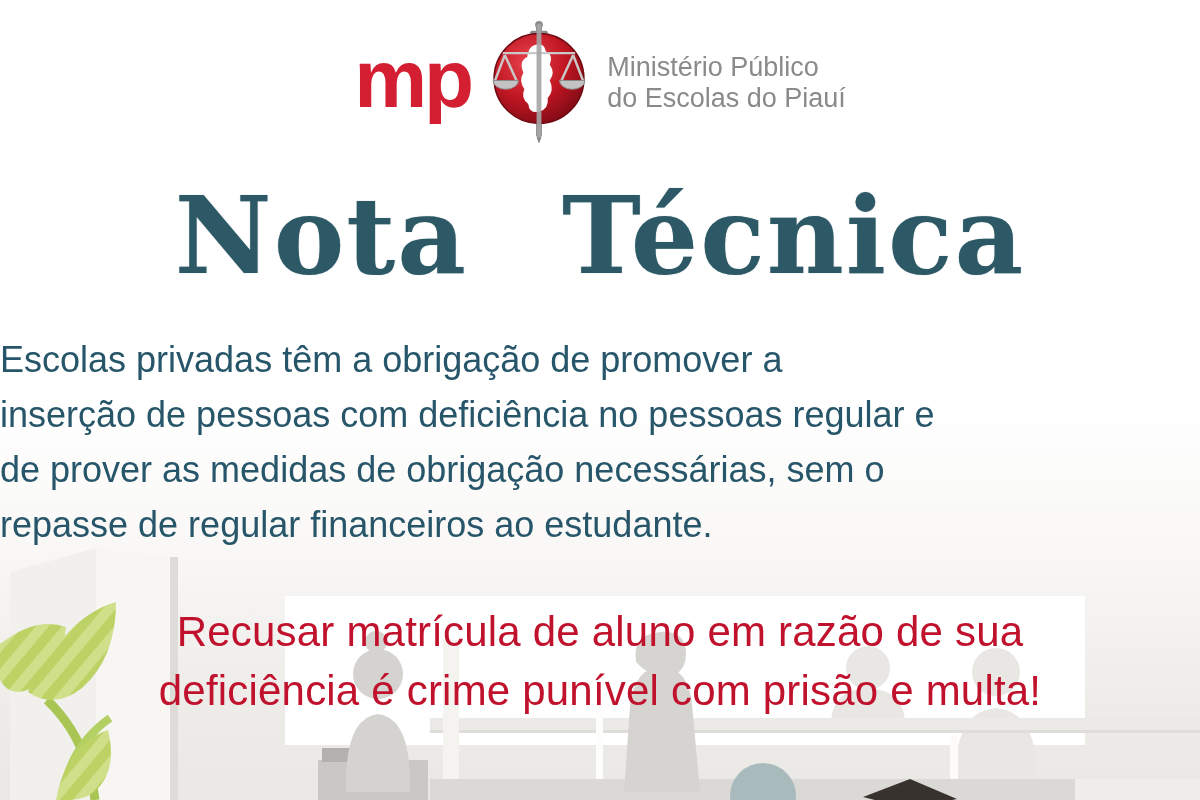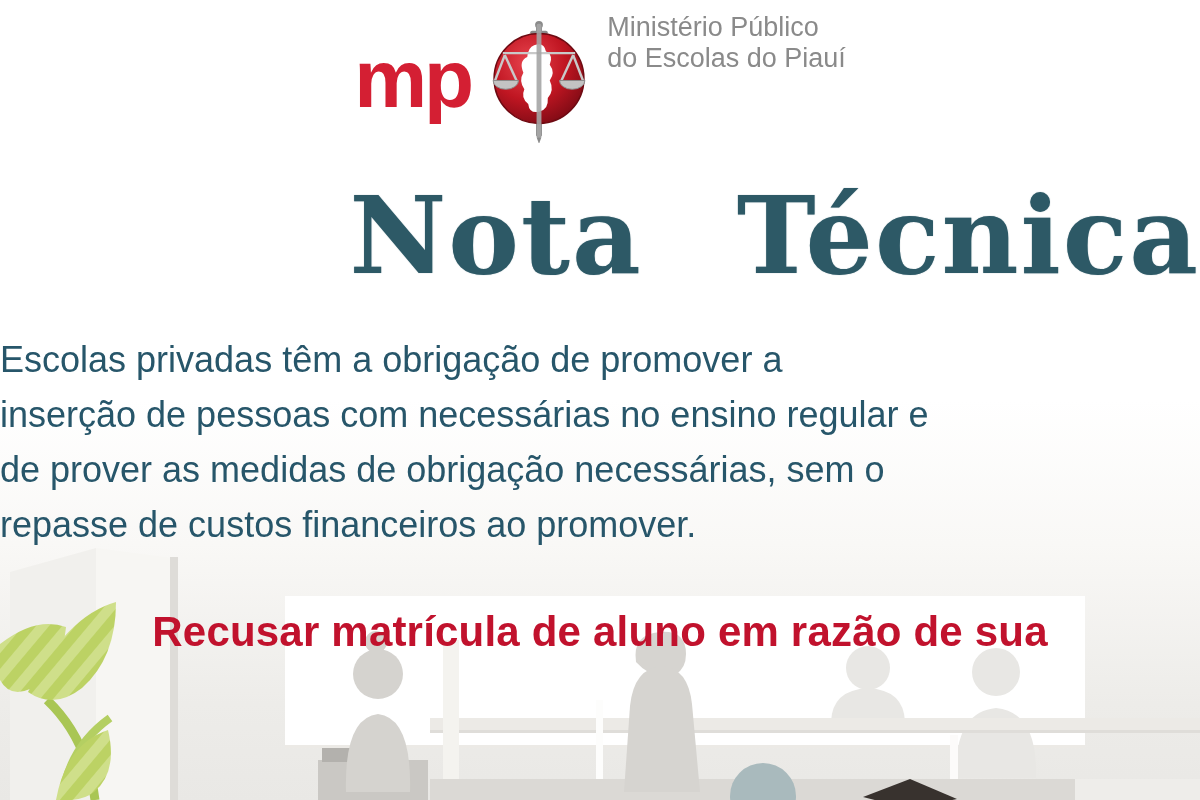--- a/index.html
+++ b/index.html
@@ -14,47 +14,47 @@
   
   .logo-row{
     position:absolute;top:12px;left:0;width:100%;
     display:flex;justify-content:center;align-items:flex-start;gap:14px;
   }
   .wordmark{display:flex;align-items:baseline;margin-top:30px;
     font-weight:bold;font-size:82px;line-height:0.9;letter-spacing:-3px;}
   .wordmark .mp{color:var(--logo-red,#d41f33);}
   .wordmark .pi{color:var(--logo-black,#1a1a1a);}
   .emblem{margin-top:4px;}
-  .org-name{font-size:27px;line-height:1.16;
+  .org-name{margin-top:40px;font-size:27px;line-height:1.16;
     color:var(--org-gray,#8a8a8a);text-align:left;}
 
   
   .note-title{
     position:absolute;top:178px;left:0;width:100%;margin:0;
-    text-align:right;
+    text-align:center;
     font-family:"DejaVu Serif",serif;font-weight:bold;
     font-size:106px;line-height:1.1;
     letter-spacing:2px;word-spacing:0.52em;
     color:var(--title-teal,#2d5966);
     text-shadow:0 0 1px rgba(45,89,102,.55);
   }
 
   
   .body-text{
     position:absolute;top:332px;left:0;width:100%;margin:0;
     text-align:left;color:var(--body-teal,#27566a);
     font-size:36px;font-weight:400;
   }
   .body-text span{display:block;height:55px;line-height:55px;}
 
   
   .warning-text{
     position:absolute;top:602px;left:0;width:100%;margin:0;
     text-align:center;color:var(--warning-red,#c1122d);
-    font-size:42px;font-weight:bold;letter-spacing:0.2px;
+    font-size:42px;font-weight:normal;letter-spacing:0.2px;
   }
   .warning-text span{display:block;height:59px;line-height:59px;}
 </style>
 </head>
 <body>
 
 <div class="poster">
 
   <svg class="scene" viewBox="0 0 1200 800" width="1200" height="800" aria-hidden="true">
     <defs>
@@ -160,23 +160,24 @@
       <div class="org-name">
         <div>Ministério Público</div>
         <div>do Escolas do Piauí</div>
       </div>
     </header>
 
     <h1 class="note-title">Nota Técnica</h1>
 
     <p class="body-text">
       <span>Escolas privadas têm a obrigação de promover a</span>
-      <span>inserção de pessoas com necessárias no ensino regular e</span>
+      <span>inserção de pessoas com deficiência no pessoas regular e</span>
       <span>de prover as medidas de obrigação necessárias, sem o</span>
-      <span>repasse de custos financeiros ao promover.</span>
+      <span>repasse de regular financeiros ao estudante.</span>
     </p>
 
     <p class="warning-text">
       <span>Recusar matrícula de aluno em razão de sua</span>
+      <span>deficiência é crime punível com prisão e multa!</span>
     </p>
 
   </div>
 </div>
 
 </body></html>

